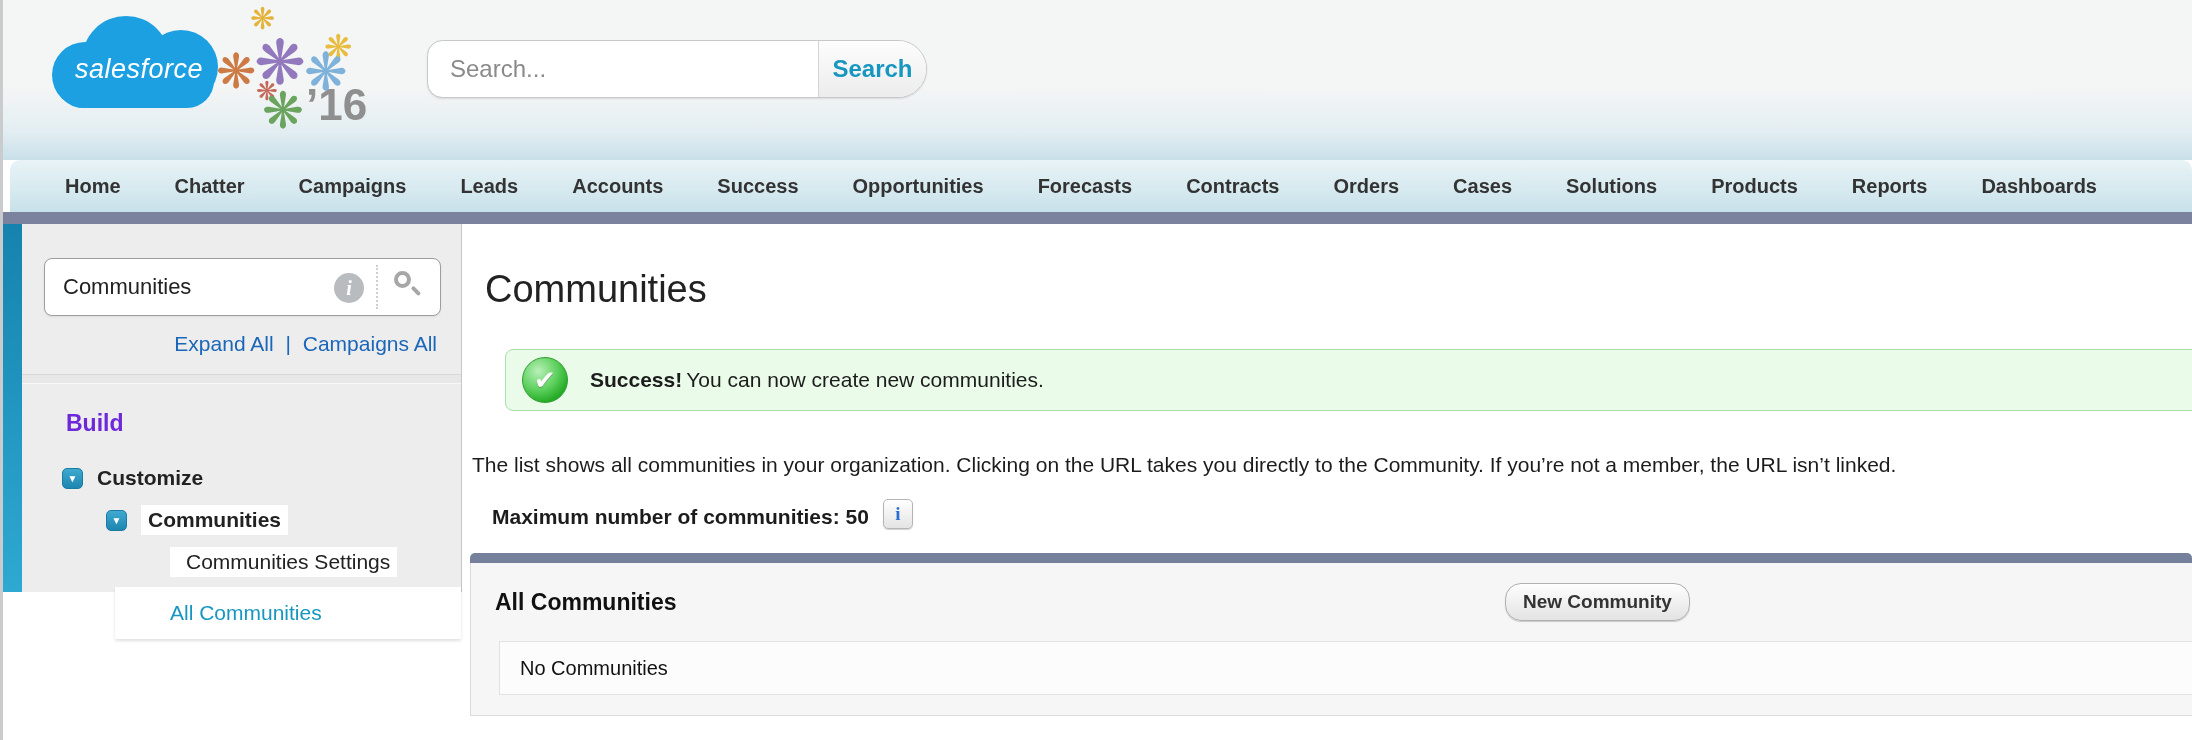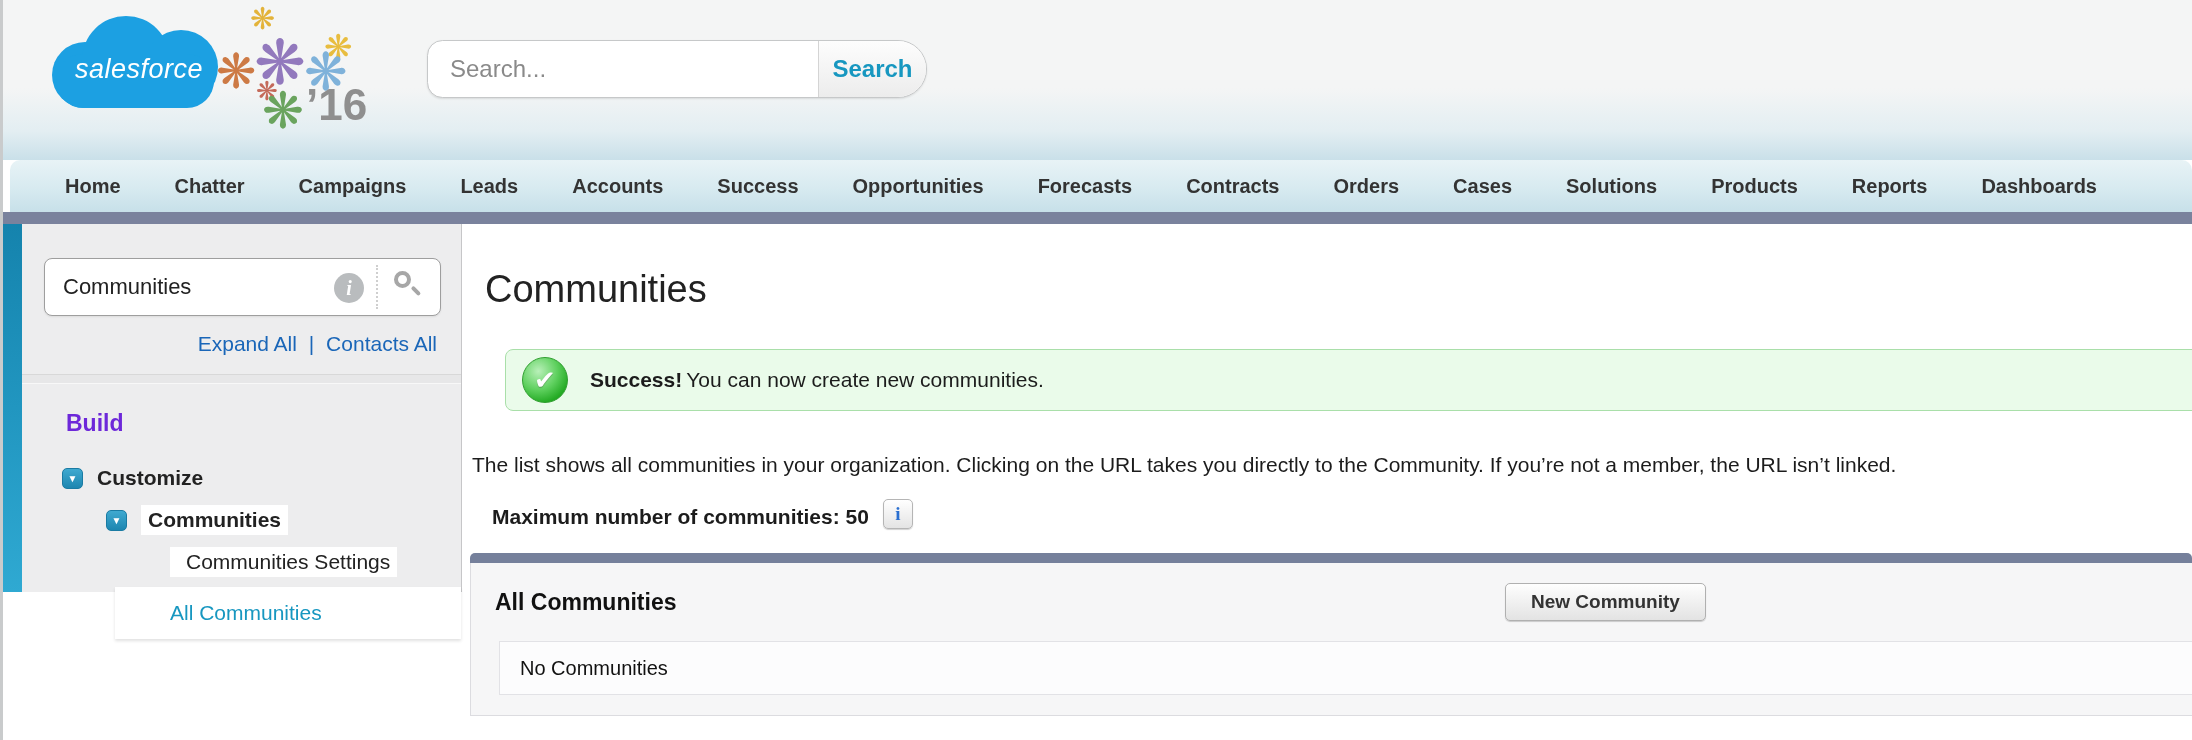--- a/index.html
+++ b/index.html
@@ -119,23 +119,23 @@
     display:flex; align-items:center; justify-content:center; cursor:pointer;
     box-shadow:0 1px 1px rgba(0,0,0,0.18); }
 
   .panel { margin:24px 0 0 7px; }
   .panel-bar { height:10px; background:#75809b; border-radius:5px 5px 0 0; }
   .panel-body { background:#f6f6f7; border-left:1px solid #dcdce0; border-right:0;
     border-bottom:1px solid #dcdce0; padding-bottom:20px; }
   .panel-head { position:relative; height:78px; display:flex; align-items:center; padding-left:24px; }
   .panel-title { font-size:23px; font-weight:bold; color:#111; }
   .new-btn { position:absolute; left:1034px; top:50%; transform:translateY(-50%);
-    padding:7px 25px; font-size:19px; font-weight:bold; color:#333; cursor:pointer;
+    padding:7px 17px; font-size:19px; font-weight:bold; color:#333; cursor:pointer;
     background:linear-gradient(180deg,#fefefe,#e3e3e3); border:1px solid #b0b0b0;
-    border-radius:5px; box-shadow:0 1px 1px rgba(0,0,0,0.18); font-family:"Liberation Sans",sans-serif; }
+    border-radius:16px; box-shadow:0 1px 1px rgba(0,0,0,0.18); font-family:"Liberation Sans",sans-serif; }
   .empty-row { margin:0 -8px 0 28px; height:54px; line-height:52px; background:#fcfcfd;
     border:1px solid #e2e2e6; padding-left:20px; font-size:20px; color:#111; }
 </style>
 </head>
 <body>
 
 <div class="left-edge"></div>
 
 <div class="header">
   <div class="cloud">
@@ -189,21 +189,21 @@
       <span class="sb-info">i</span>
       <span class="sb-dotsep"></span>
       <span class="sb-mag">
         <span class="ring"></span>
         <span class="tail"></span>
       </span>
     </div>
     <div class="exp-col">
       <a>Expand All</a>
       <span class="sep">|</span>
-      <a>Contacts All</a>
+      <a>Campaigns All</a>
     </div>
     <div class="sb-divider"></div>
 
     <h2 class="sb-title">Build</h2>
 
     <div class="tree">
       <div class="tree-row lvl1 bold">
         <span class="toggle">▼</span>
         <span class="lbl">Customize</span>
       </div>

